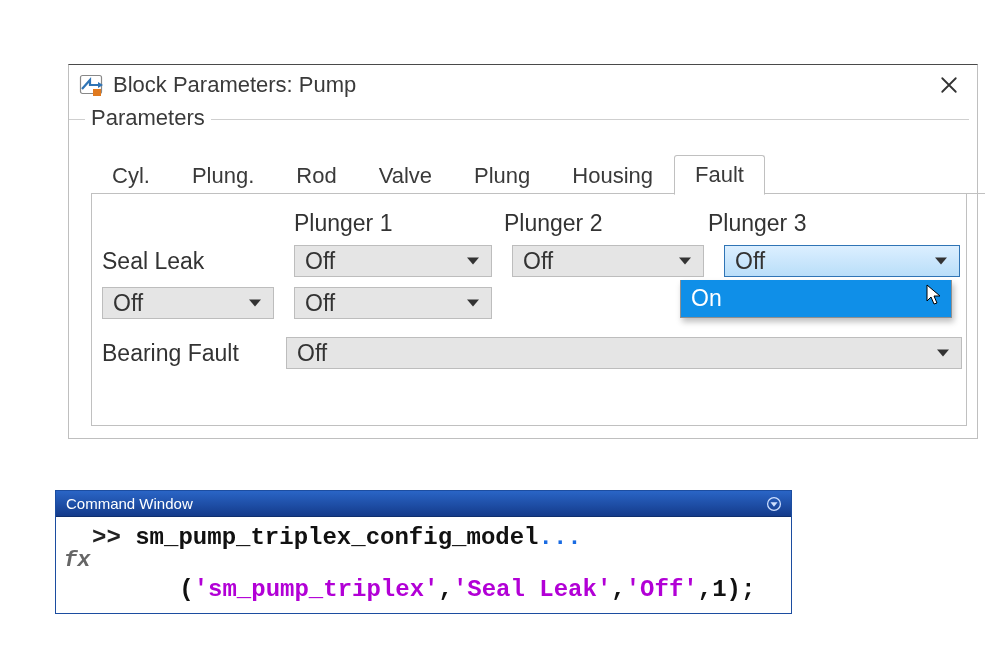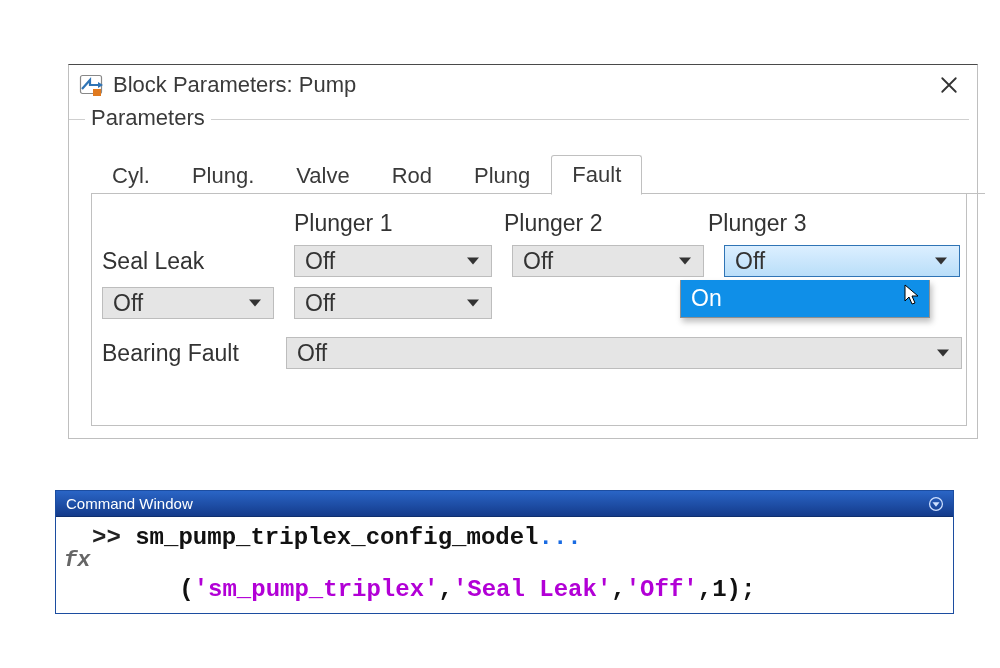--- a/index.html
+++ b/index.html
@@ -148,21 +148,21 @@
   }
   .combo.highlight {
     background: linear-gradient(#dcefff 0%, #b9def9 100%);
     border: 1px solid #2f74b5;
   }
 
   
   .open-list {
     position: absolute;
     left: 588px; top: 86px;   
-    width: 250px;
+    width: 272px;
     background: #fff;
     border: 1px solid #8f8f8f;
     border-top: none;
     box-shadow: 2px 4px 6px rgba(0,0,0,.25);
     z-index: 10;
   }
   .open-item {
     padding: 5px 10px;
     font-size: 23px;
   }
@@ -183,21 +183,21 @@
     column-gap: 12px;
     margin-top: 18px;
     align-items: center;
   }
   .combo.wide { width: 100%; }
 
   
   .cmdwin {
     position: absolute;
     left: 55px; top: 490px;
-    width: 899px;
+    width: 737px;
     border: 1px solid #1c4da0;
   }
   .cmd-titlebar {
     height: 26px;
     background: linear-gradient(#2a65c6 0%, #143b8b 100%);
     color: #fff;
     display: flex; align-items: center;
     padding: 0 8px 0 10px;
     font-size: 15px;
     border-bottom: 1px solid #0f2f6e;
@@ -260,23 +260,24 @@
     </div>
 
     <div class="groupbox">
       <div class="group-toprule"></div>
       <div class="group-label">Parameters</div>
 
       <div class="tabstrip">
         <div class="tab-underline"></div>
         <div class="tab"><span>Cyl.</span></div>
         <div class="tab"><span>Plung.</span></div>
+        <div class="tab"><span>Rod</span></div>
         <div class="tab"><span>Valve</span></div>
-        <div class="tab"><span>Rod</span></div>
         <div class="tab"><span>Plung</span></div>
+        <div class="tab"><span>Housing</span></div>
         <div class="tab active"><span>Fault</span></div>
       </div>
 
       <div class="tabpage">
 
         <div class="colheaders">
           <div class="rowlabel-spacer"></div>
           <div class="chdr">Plunger 1</div>
           <div class="chdr">Plunger 2</div>
           <div class="chdr">Plunger 3</div>

